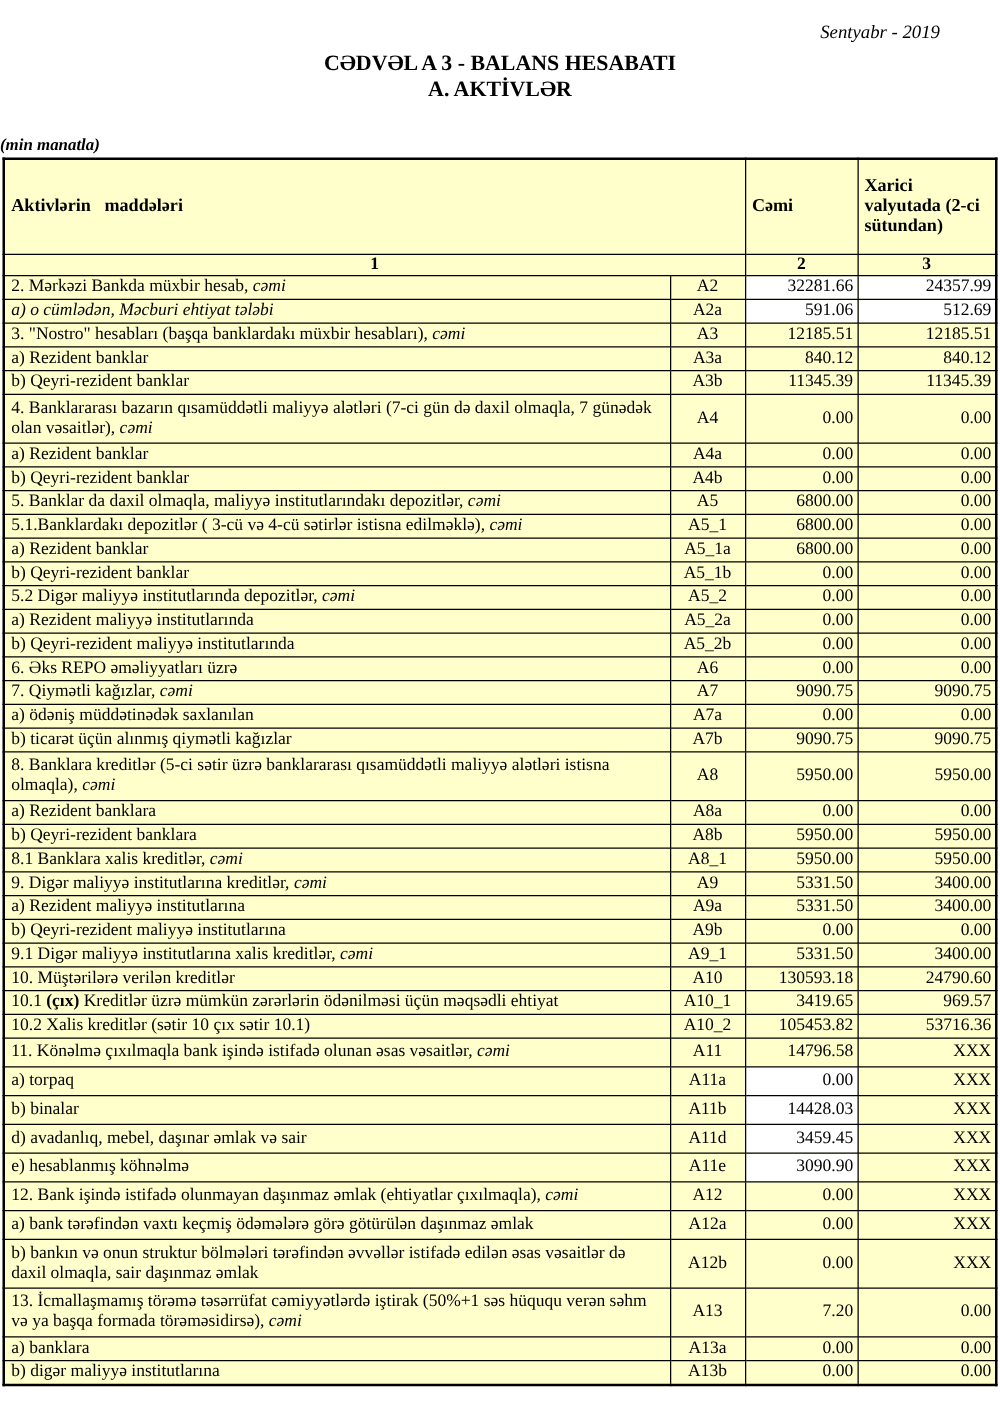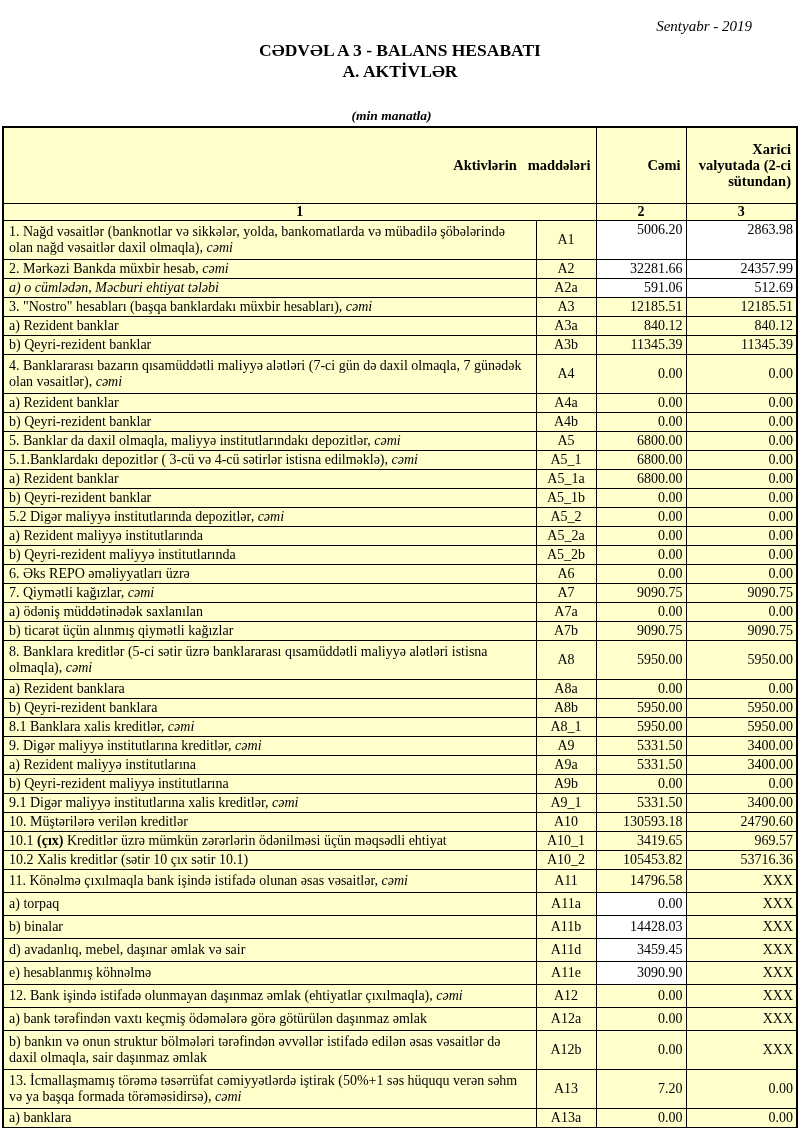--- a/index.html
+++ b/index.html
@@ -9,37 +9,37 @@
   }
   .date-line{
     text-align:right;font-style:italic;font-size:15px;line-height:18px;
     padding:17px 48px 0 0;
   }
   .title{
     text-align:center;font-weight:bold;font-size:17.5px;line-height:21px;
   }
   .title.first{margin-top:5px;}
   .unit-note{
-    text-align:center;font-style:italic;font-weight:600;font-size:13.5px;line-height:16px;
+    text-align:left;font-style:italic;font-weight:600;font-size:13.5px;line-height:16px;
     padding-right:17px;margin-top:26px;margin-bottom:2px;
   }
   table.sheet{
     border-collapse:collapse;table-layout:fixed;
     margin-left:2px;width:794px;
     background:#FFFFCC;
     border:2.5px solid #000;
   }
   .sheet th,.sheet td{
     border:1.5px solid #000;
     font-size:14px;line-height:16px;
     vertical-align:middle;
     overflow:hidden;
   }
   .sheet thead tr.head-row{height:76px;}
-  .sheet thead th{font-weight:bold;font-size:14.5px;text-align:right;padding:0 5px;}
+  .sheet thead th{font-weight:bold;font-size:14.5px;text-align:left;padding:0 5px;}
   .sheet thead tr.num-row td{
     height:16px;font-weight:bold;text-align:center;padding:0;line-height:15px;
   }
   .sheet tbody tr{height:19px;}
   .sheet tbody tr.tall{height:39px;}
   td.c-label{text-align:left;padding:1px 4px 1px 5px;}
   td.c-label.ind{}
   td.c-code{text-align:center;padding:0;}
   td.c-num{text-align:right;padding:0 3px 0 1px;}
   td.c-num.xxx{text-align:right;padding:3px;}
@@ -70,26 +70,20 @@
         <th>Cəmi</th>
         <th>Xarici valyutada (2-ci sütundan)</th>
       </tr>
       <tr class="num-row">
         <td colspan="2">1</td>
         <td>2</td>
         <td>3</td>
       </tr>
     </thead>
     <tbody>
-        <tr class="tall">
-          <td class="c-label"><span>1. Nağd vəsaitlər (banknotlar və sikkələr, yolda, bankomatlarda və mübadilə şöbələrində olan nağd vəsaitlər daxil olmaqla), </span><span class="it">cəmi</span></td>
-          <td class="c-code">A1</td>
-          <td class="c-num white vtop">5006.20</td>
-          <td class="c-num white vtop">2863.98</td>
-        </tr>
         <tr>
           <td class="c-label"><span>2. Mərkəzi Bankda müxbir hesab, </span><span class="it">cəmi</span></td>
           <td class="c-code">A2</td>
           <td class="c-num white">32281.66</td>
           <td class="c-num white">24357.99</td>
         </tr>
         <tr>
           <td class="c-label ind"><span class="it">a) o cümlədən, Məcburi ehtiyat tələbi</span></td>
           <td class="c-code">A2a</td>
           <td class="c-num white">591.06</td>

